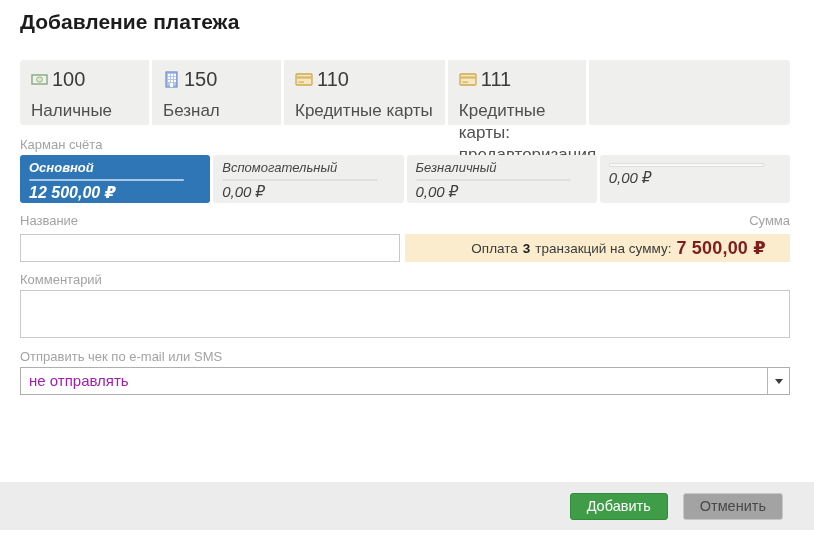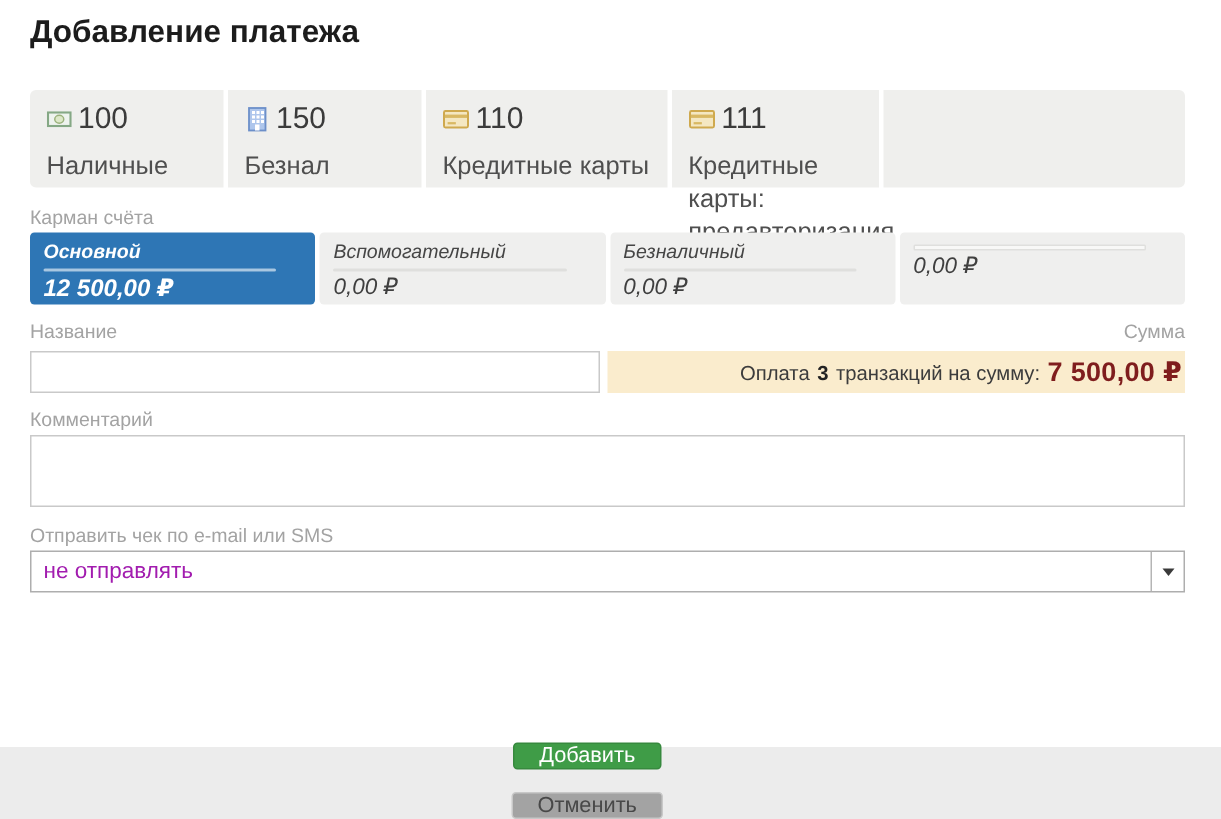--- a/index.html
+++ b/index.html
@@ -74,21 +74,21 @@
     color: #333;
     outline: none;
   }
   .sum-box {
     flex: 1;
     height: 28px;
     background: #faeccd;
     display: flex;
     align-items: center;
     justify-content: flex-end;
-    padding-right: 2px;
+    padding-right: 24px;
     gap: 5px;
     white-space: nowrap;
   }
   .sum-text { font-size: 13.5px; color: #3c3c3c; }
   .sum-count { font-weight: 700; color: #222; }
   .sum-amount { font-size: 18px; font-weight: 700; color: #7f1d1d; letter-spacing: 0.2px; }
 
   
   .comment-area {
     width: 100%;
@@ -132,29 +132,28 @@
   .select-arrow-box .arrow {
     width: 0; height: 0;
     border-left: 4px solid transparent;
     border-right: 4px solid transparent;
     border-top: 5px solid #3a3a3a;
   }
 
   
   .footer-bar {
     position: absolute;
-    left: 0; right: 0; bottom: 0;
+    left: 0; right: 0; bottom: 16px;
     height: 48px;
     background: #ececec;
     display: flex;
     align-items: center;
     justify-content: flex-end;
     padding-right: 31px;
     gap: 15px;
-    flex-direction: column;
   }
   .btn {
     height: 27px;
     border-radius: 3px;
     font-family: inherit;
     font-size: 14.5px;
     padding: 0 16px;
     cursor: pointer;
   }
   .btn-add {

